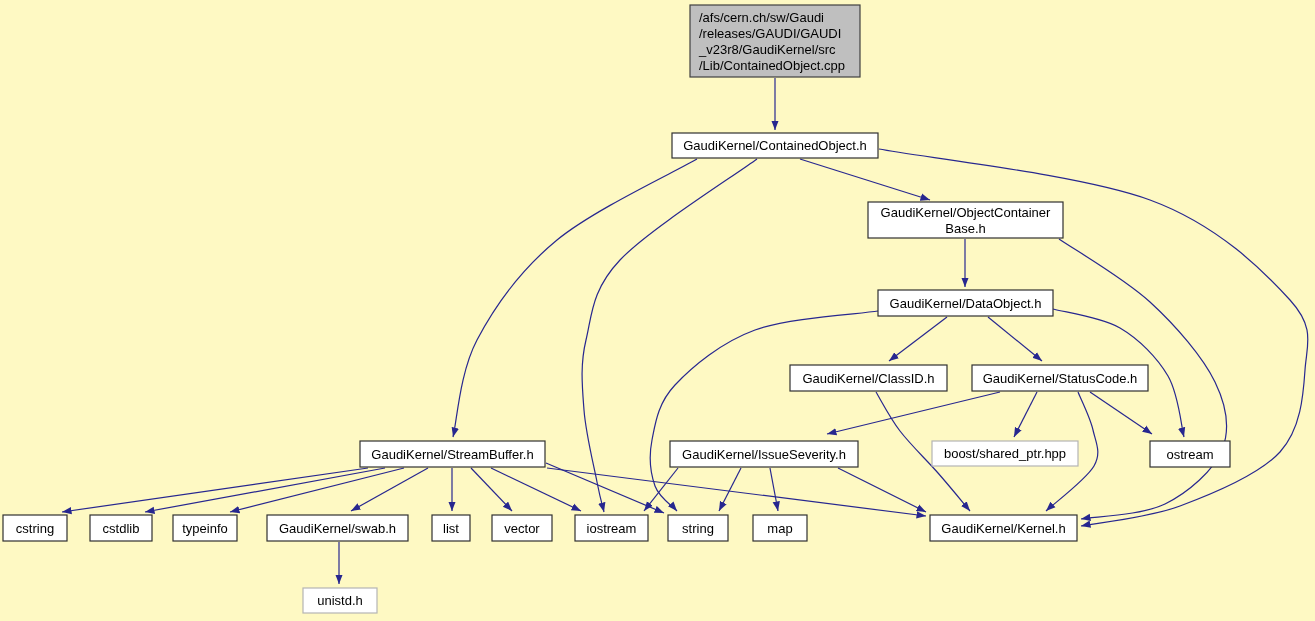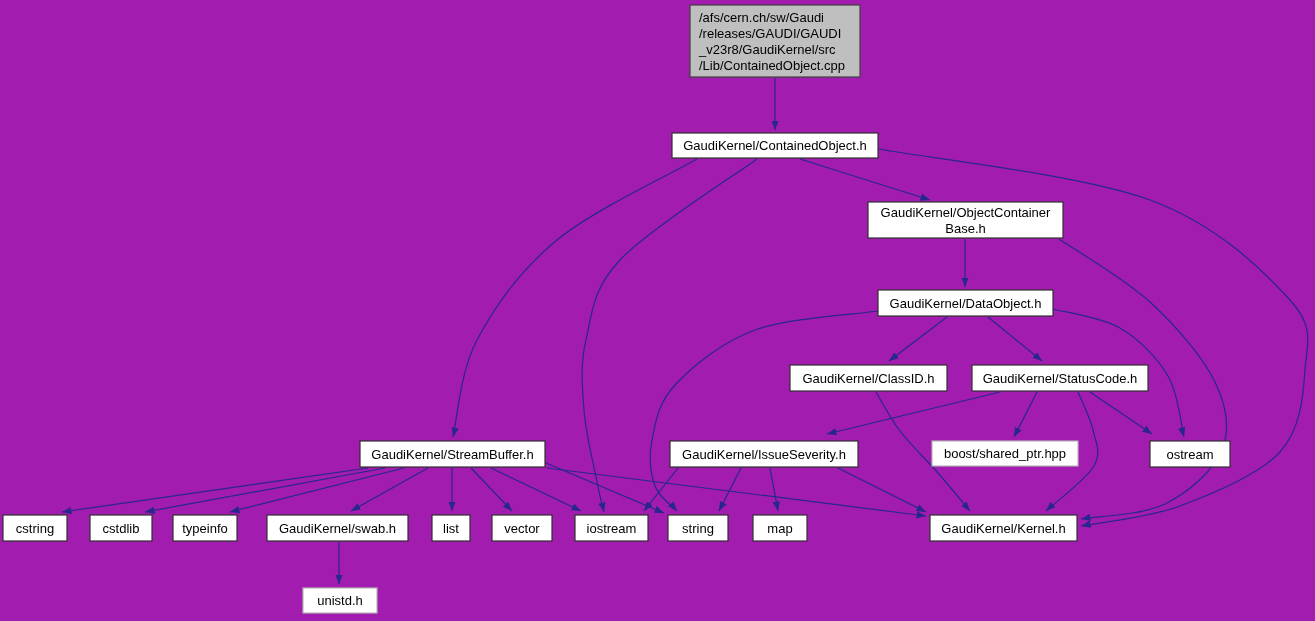--- a/index.html
+++ b/index.html
@@ -1,17 +1,17 @@
 <!DOCTYPE html>
 <html><head>
 <meta charset="utf-8">
 <style>
   html,body{margin:0;padding:0;background:#ffffff;}
   body{font-family:"Liberation Sans", sans-serif;}
-  #stage{position:relative;width:1315px;height:621px;background:#a21caf;overflow:hidden;}
+  #stage{position:relative;width:1315px;height:621px;background:#fef9c3;overflow:hidden;}
   svg{display:block;}
   .edge{fill:none;stroke-width:1.2px;}
   .node-rect{stroke-width:1.2px;}
   .node-label{font-family:"Liberation Sans", sans-serif;font-size:13px;fill:#000000;}
 </style>
 </head>
 <body>
 
 <div id="stage">
   <svg id="graph" width="1315" height="621" viewBox="0 0 1315 621" xmlns="http://www.w3.org/2000/svg">

